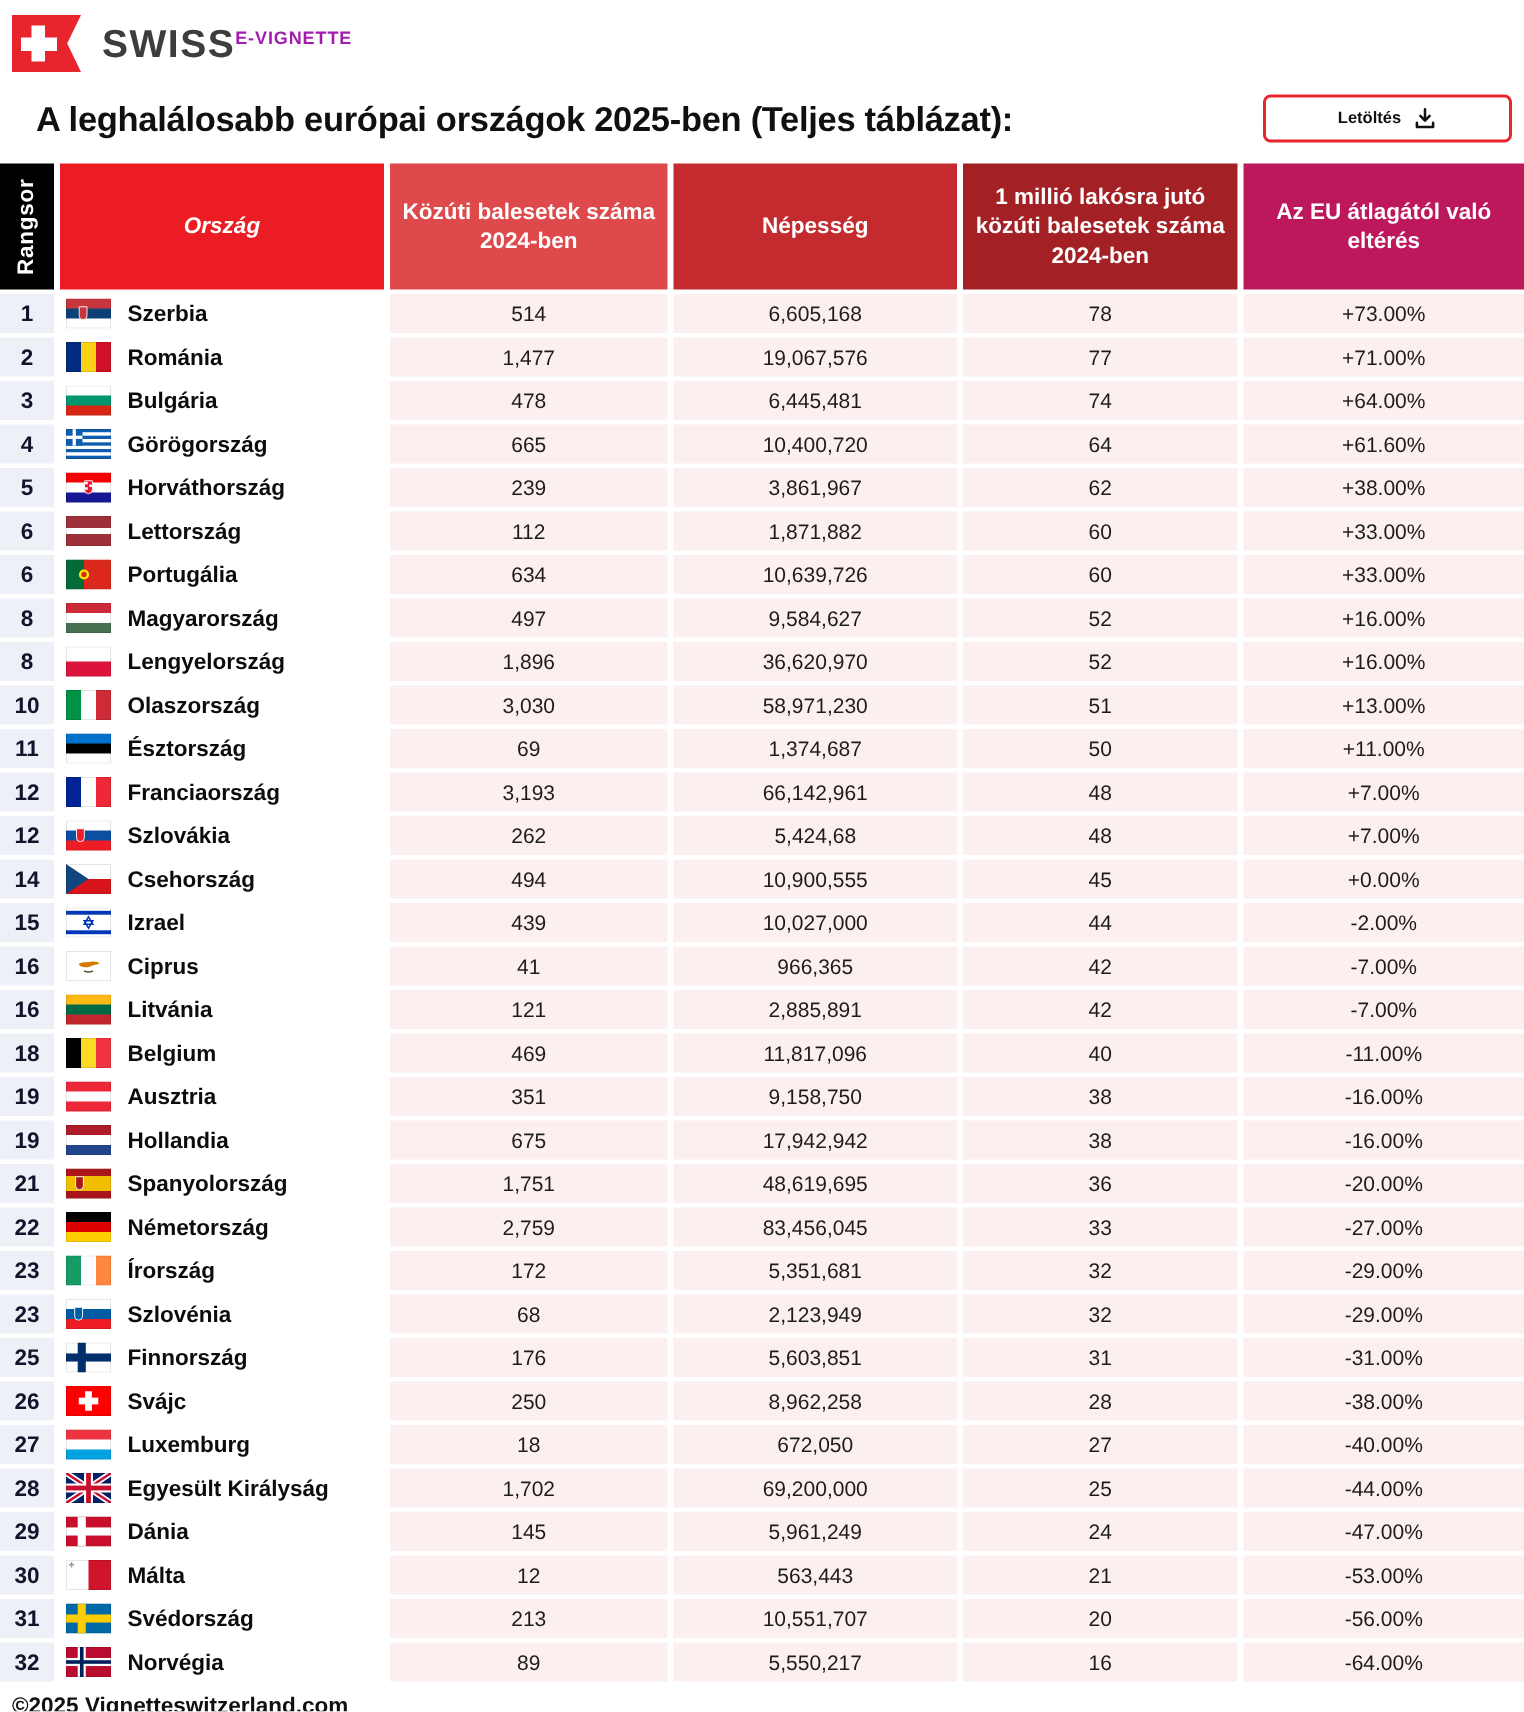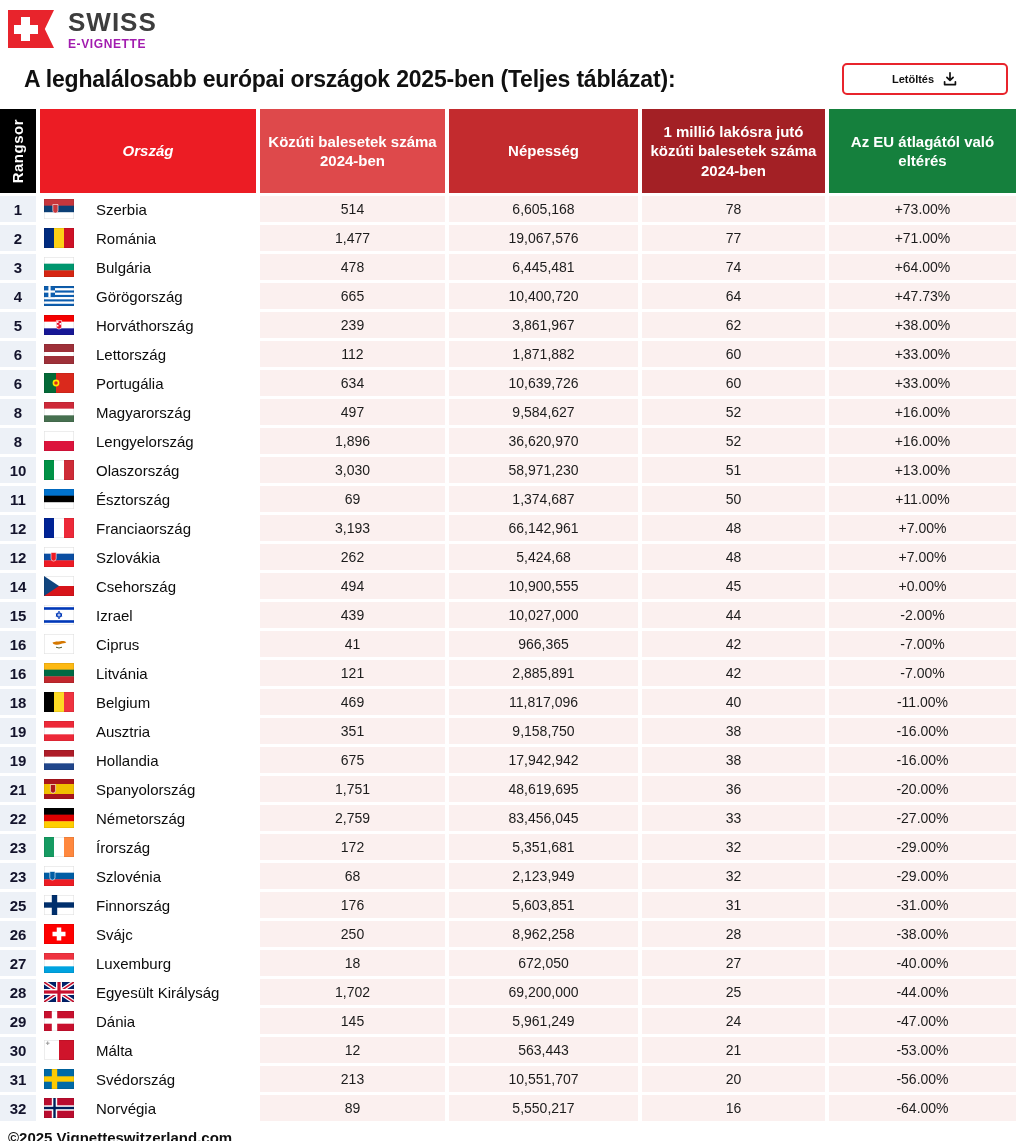--- a/index.html
+++ b/index.html
@@ -6,42 +6,42 @@
   body{width:1016px;font-family:"Liberation Sans", sans-serif;-webkit-font-smoothing:antialiased;}
   .page{width:1016px;height:1141px;background:#fff;box-sizing:border-box;padding:6px 0 0 0;overflow:hidden;}
 
   
   .top{padding:0 8px;}
   .logo{display:flex;align-items:center;gap:14px;height:46px;}
   .logo-flag{position:relative;width:46px;height:38px;background:var(--accent-red);
     clip-path:polygon(0 0,100% 0,80% 50%,100% 100%,0 100%);}
   .logo-flag .bar-v{position:absolute;left:13px;top:7px;width:9px;height:24px;background:#fff;}
   .logo-flag .bar-h{position:absolute;left:5.5px;top:14.5px;width:24px;height:9px;background:#fff;}
-  .logo-text{display:flex;flex-direction:column;line-height:1;}
+  .logo-text{display:flex;flex-direction:row;line-height:1;}
   .logo-line1{font-size:26px;font-weight:bold;color:#3d3d3d;letter-spacing:1px;}
   .logo-line2{font-size:12px;font-weight:bold;color:#a21caf;letter-spacing:0.6px;margin-top:3px;}
 
   .title-row{display:flex;align-items:center;justify-content:space-between;margin-top:10px;height:34px;}
   h1{margin:16px;font-size:23px;font-weight:800;color:#101010;letter-spacing:-0.2px;}
   .download-btn{display:flex;align-items:center;justify-content:center;gap:8px;background:#fff;
     border:2px solid var(--accent-red);border-radius:5px;min-width:166px;height:32px;cursor:pointer;
     font-family:inherit;font-size:11px;font-weight:bold;color:#101010;box-sizing:border-box;}
   .dl-icon{display:block;}
 
   
   .table{display:grid;grid-template-columns:36px 216px 185px 189px 183px 187px;gap:3px 4px;
     width:1016px;margin-top:13px;}
   .th{color:#fff;font-weight:bold;font-size:15px;height:84px;display:flex;align-items:center;
     justify-content:center;text-align:center;line-height:1.3;padding:0 8px;box-sizing:border-box;}
   .th-rank span{writing-mode:vertical-rl;transform:rotate(180deg);letter-spacing:0.5px;}
   .td{height:26px;display:flex;align-items:center;justify-content:center;font-size:14px;
     color:#1c1c1c;background:var(--data-cell-bg);box-sizing:border-box;}
   .td-rank{background:var(--rank-cell-bg);font-weight:bold;font-size:15px;color:#13132b;}
-  .td-country{background:#ffffff;justify-content:flex-start;gap:22px;padding-left:4px;
-    font-weight:normal;font-size:15px;color:#0c0c0c;}
+  .td-country{background:#ffffff;justify-content:flex-start;gap:11px;padding-left:4px;
+    font-weight:bold;font-size:15px;color:#0c0c0c;}
   .flag{display:inline-flex;width:30px;height:20px;flex:0 0 30px;}
 
   .footer{padding:8px 8px 0 8px;font-size:15px;font-weight:bold;color:#101010;}
 </style>
 </head>
 <body>
 
 <div class="page">
   <div class="top">
     <div class="logo">
@@ -68,21 +68,21 @@
   </div>
 
   <div class="table" id="table">
     <div class="th th-rank" style="background: rgb(0, 0, 0);">
         <span>Rangsor</span>
       </div>
     <div class="th" style="background: rgb(236, 28, 36); font-style: italic;">Ország</div>
     <div class="th" style="background: rgb(222, 73, 75);">Közúti balesetek száma 2024-ben</div>
     <div class="th" style="background: rgb(195, 43, 46);">Népesség</div>
     <div class="th" style="background: rgb(163, 32, 37); text-align: center;">1 millió lakósra jutó közúti balesetek száma 2024-ben</div>
-    <div class="th" style="background: #15803d;">Az EU átlagától való eltérés</div>
+    <div class="th" style="background: #be185d;">Az EU átlagától való eltérés</div>
 
     <div class="td td-rank">1</div>
     <div class="td td-country">
       <span class="flag">
           <svg xmlns="http://www.w3.org/2000/svg" viewBox="0 0 30 20" width="30" height="20">
             <rect x="0" y="0.00" width="30" height="6.97" fill="#C6363C"></rect>
             <rect x="0" y="6.67" width="30" height="6.97" fill="#0C4076"></rect>
             <rect x="0" y="13.33" width="30" height="6.97" fill="#FFFFFF"></rect>
             <path d="M8.80 5.5 h5.2 v6 a2.6 2.6 0 0 1 -5.2 0 z" fill="#C6363C" stroke="#FFFFFF" stroke-width="0.6"></path>
             <rect x="0.3" y="0.3" width="29.4" height="19.4" fill="none" stroke="rgba(0,0,0,0.12)" stroke-width="0.6"></rect>
@@ -146,21 +146,21 @@
             <rect x="4.4" width="2.2" height="11.11" fill="#FFFFFF"></rect>
             <rect y="4.44" width="11" height="2.2" fill="#FFFFFF"></rect>
             <rect x="0.3" y="0.3" width="29.4" height="19.4" fill="none" stroke="rgba(0,0,0,0.12)" stroke-width="0.6"></rect>
           </svg>
         </span>
       <span class="cname">Görögország</span>
     </div>
     <div class="td td-num">665</div>
     <div class="td td-num">10,400,720</div>
     <div class="td td-num">64</div>
-    <div class="td td-num">+47.73%</div>
+    <div class="td td-num">+61.60%</div>
 
     <div class="td td-rank">5</div>
     <div class="td td-country">
       <span class="flag">
           <svg xmlns="http://www.w3.org/2000/svg" viewBox="0 0 30 20" width="30" height="20">
             <rect x="0" y="0.00" width="30" height="6.97" fill="#F50000"></rect>
             <rect x="0" y="6.67" width="30" height="6.97" fill="#FFFFFF"></rect>
             <rect x="0" y="13.33" width="30" height="6.97" fill="#171796"></rect>
             <path d="M12.40 5.5 h5.2 v6 a2.6 2.6 0 0 1 -5.2 0 z" fill="#E8112D" stroke="#FFFFFF" stroke-width="0.6"></path>
             <rect x="12.80" y="6.2" width="1.7" height="1.7" fill="#FFF"></rect>

